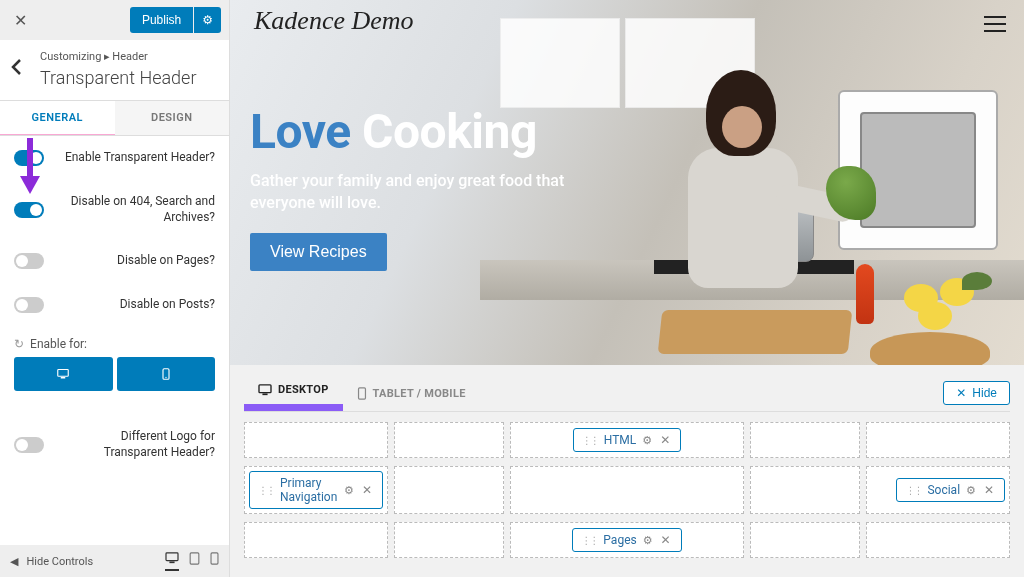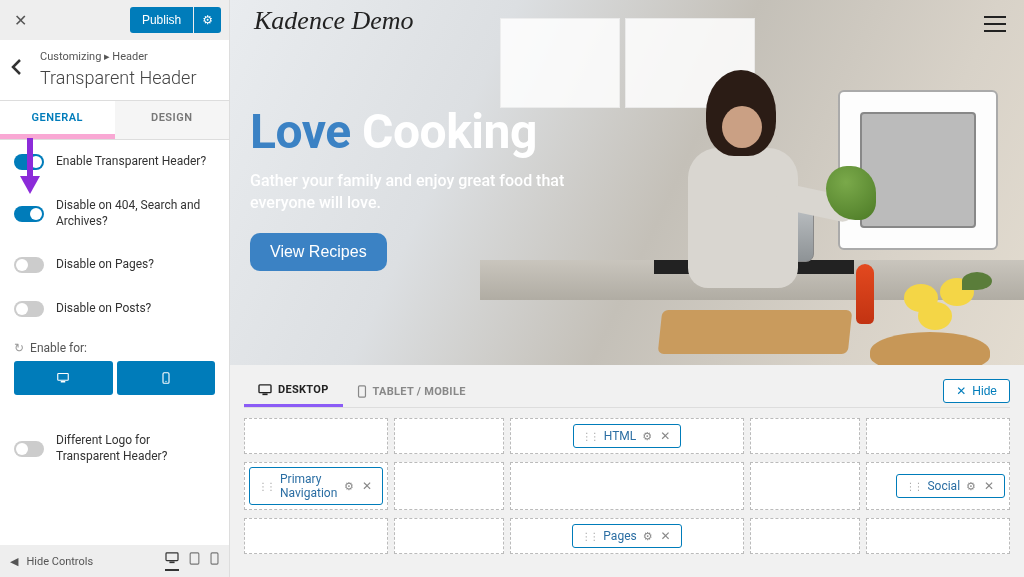--- a/index.html
+++ b/index.html
@@ -14,25 +14,25 @@
   .publish-btn { background: #007cba; color: #fff; border: none; padding: 6px 12px; font-size: 12px; border-radius: 3px 0 0 3px; cursor: pointer; }
   .gear-btn { background: #007cba; color: #fff; border: none; padding: 6px 8px; font-size: 12px; border-radius: 0 3px 3px 0; margin-left: 1px; cursor: pointer; }
 
   .breadcrumb-row { padding: 10px 14px 4px 40px; position: relative; }
   .back-arrow { position: absolute; left: 10px; top: 18px; font-size: 18px; color: #333; cursor: pointer; }
   .breadcrumb-txt { font-size: 11px; color: #555; }
   .panel-title { font-size: 18px; font-weight: 300; color: #444; padding: 0 2px 12px 40px; }
 
   .tabs { display: flex; border-bottom: 1px solid #ddd; }
   .tab { flex: 1; text-align: center; padding: 10px 0; font-size: 11px; font-weight: 600; letter-spacing: 0.5px; color: #777; cursor: pointer; background:#f5f5f5; border-top:1px solid #ddd; }
-  .tab.active { color: #007cba; border-bottom: 5px solid #f9a8d4; background:#fff; }
+  .tab.active { color: #007cba; border-bottom: 1px solid #f9a8d4; background:#fff; }
 
   .option-list { flex: 1; overflow: hidden; }
   .option { display: flex; align-items: center; padding: 14px 14px; font-size: 12px; color: #333; border-bottom: 0; }
-  .option .label { flex: 1; line-height: 1.3; }
+  .option .label { flex: 1; line-height: 1.3; text-align: right; }
 
   .toggle { width: 30px; height: 16px; border-radius: 10px; background: #ccc; position: relative; margin-right: 12px; cursor: pointer; flex-shrink: 0; }
   .toggle::after { content: ""; position: absolute; width: 12px; height: 12px; border-radius: 50%; background: #fff; top: 2px; left: 2px; transition: left .15s; }
   .toggle.on { background: #007cba; }
   .toggle.on::after { left: 16px; }
 
   .enable-for { padding: 10px 14px 6px; font-size: 12px; color: #555; display:flex; align-items:center; gap:6px;}
   .enable-refresh { font-size:12px; color:#999; }
   .device-btns { display: flex; gap: 4px; padding: 0 14px 16px; }
   .device-btn { flex: 1; background: #007cba; color: #fff; border: none; height: 34px; border-radius: 3px; font-size: 15px; cursor: pointer; display:flex; align-items:center; justify-content:center;}
@@ -77,27 +77,27 @@
   .hamburger { position: absolute; top: 16px; right: 18px; width: 22px; height: 16px; display:flex; flex-direction:column; justify-content:space-between; cursor:pointer;}
   .hamburger span { height:2px; background:#222; display:block;}
 
   .site-title { position: absolute; top: 6px; left: 24px; font-family: "Brush Script MT","Segoe Script",cursive; font-size: 26px; color: #222; font-style: italic; }
 
   .hero-text { position: absolute; top: 74px; left: 20px; color: #fff; margin-top: 29px; }
   .hero-h1 { font-size: 48px; font-weight: 700; letter-spacing:-0.5px; }
   .hero-h1 .accent { color: #3b82c4; }
   .hero-h1 .white { color: #fff; }
   .hero-sub { font-size: 16px; margin-top: 10px; font-weight: 500; max-width: 380px; line-height:1.4;}
-  .hero-cta { display: inline-block; margin-top: 18px; background: #3b82c4; color: #fff; padding: 10px 20px; font-size: 16px; border: none; cursor: pointer; border-radius:10px;}
+  .hero-cta { display: inline-block; margin-top: 18px; background: #3b82c4; color: #fff; padding: 10px 20px; font-size: 16px; border: none; cursor: pointer; border-radius:2px;}
 
   
   .builder { flex: 1; background: #f1f1f1; padding: 10px 14px 0; position: relative; }
   .builder-tabs { display: flex; align-items: center; border-bottom: 1px solid #ddd; margin-bottom: 10px; }
   .b-tab { padding: 8px 14px; font-size: 11px; font-weight: 700; color: #888; cursor: pointer; display:flex; align-items:center; gap:6px; letter-spacing:0.3px;}
-  .b-tab.active { color: #222; border-bottom: 3px solid #8b5cf6; }
+  .b-tab.active { color: #222; border-bottom: 7px solid #8b5cf6; }
   .hide-btn { margin-left: auto; background: #fff; border: 1px solid #007cba; color: #007cba; padding: 4px 12px; font-size: 12px; border-radius: 3px; cursor: pointer; display:flex; align-items:center; gap:6px;}
 
   .builder-rows { display: flex; flex-direction: column; gap: 8px; }
   .b-row { display: flex; gap: 6px; }
   .b-cell { border: 1px dashed #bbb; min-height: 36px; display: flex; align-items: center; padding: 4px; background: #fff; }
   .b-cell.left, .b-cell.right { flex: 1.2; }
   .b-cell.center { flex: 2; justify-content: center; }
   .b-cell.lc, .b-cell.rc { flex: 0.9; }
 
   .b-chip { display: inline-flex; align-items: center; gap: 6px; background: #fff; border: 1px solid #007cba; color: #2b6ea3; padding: 4px 8px; font-size: 12px; border-radius: 3px; cursor: grab; }

